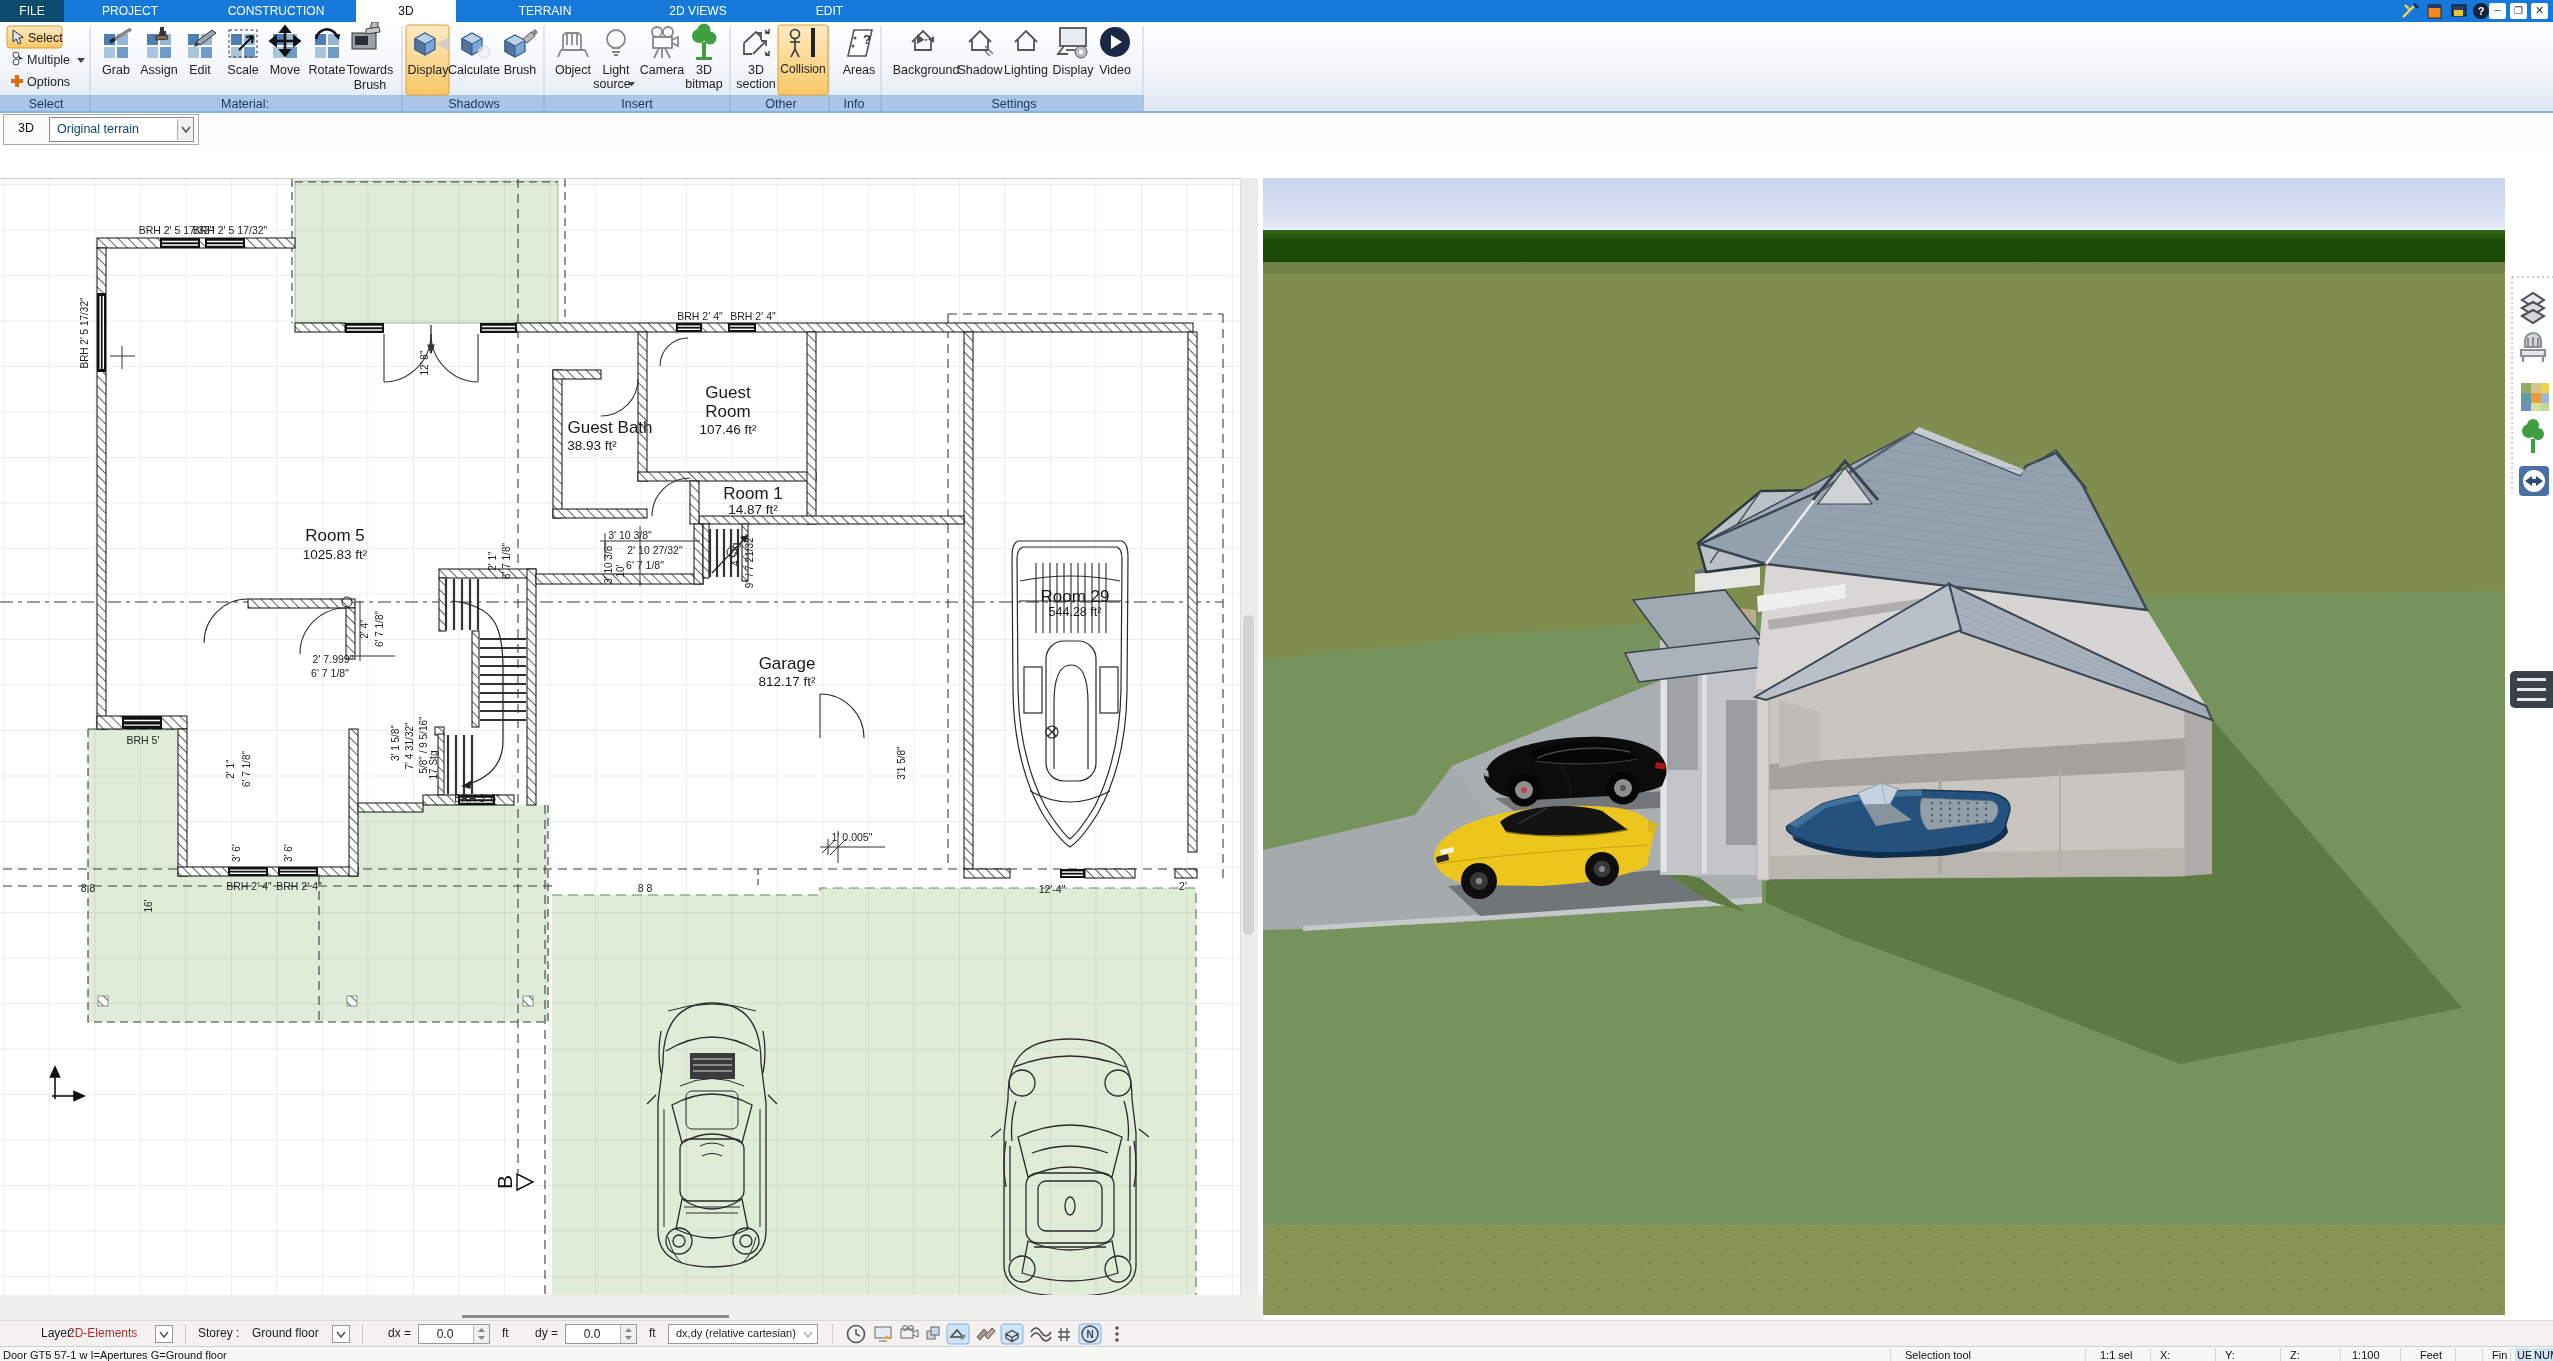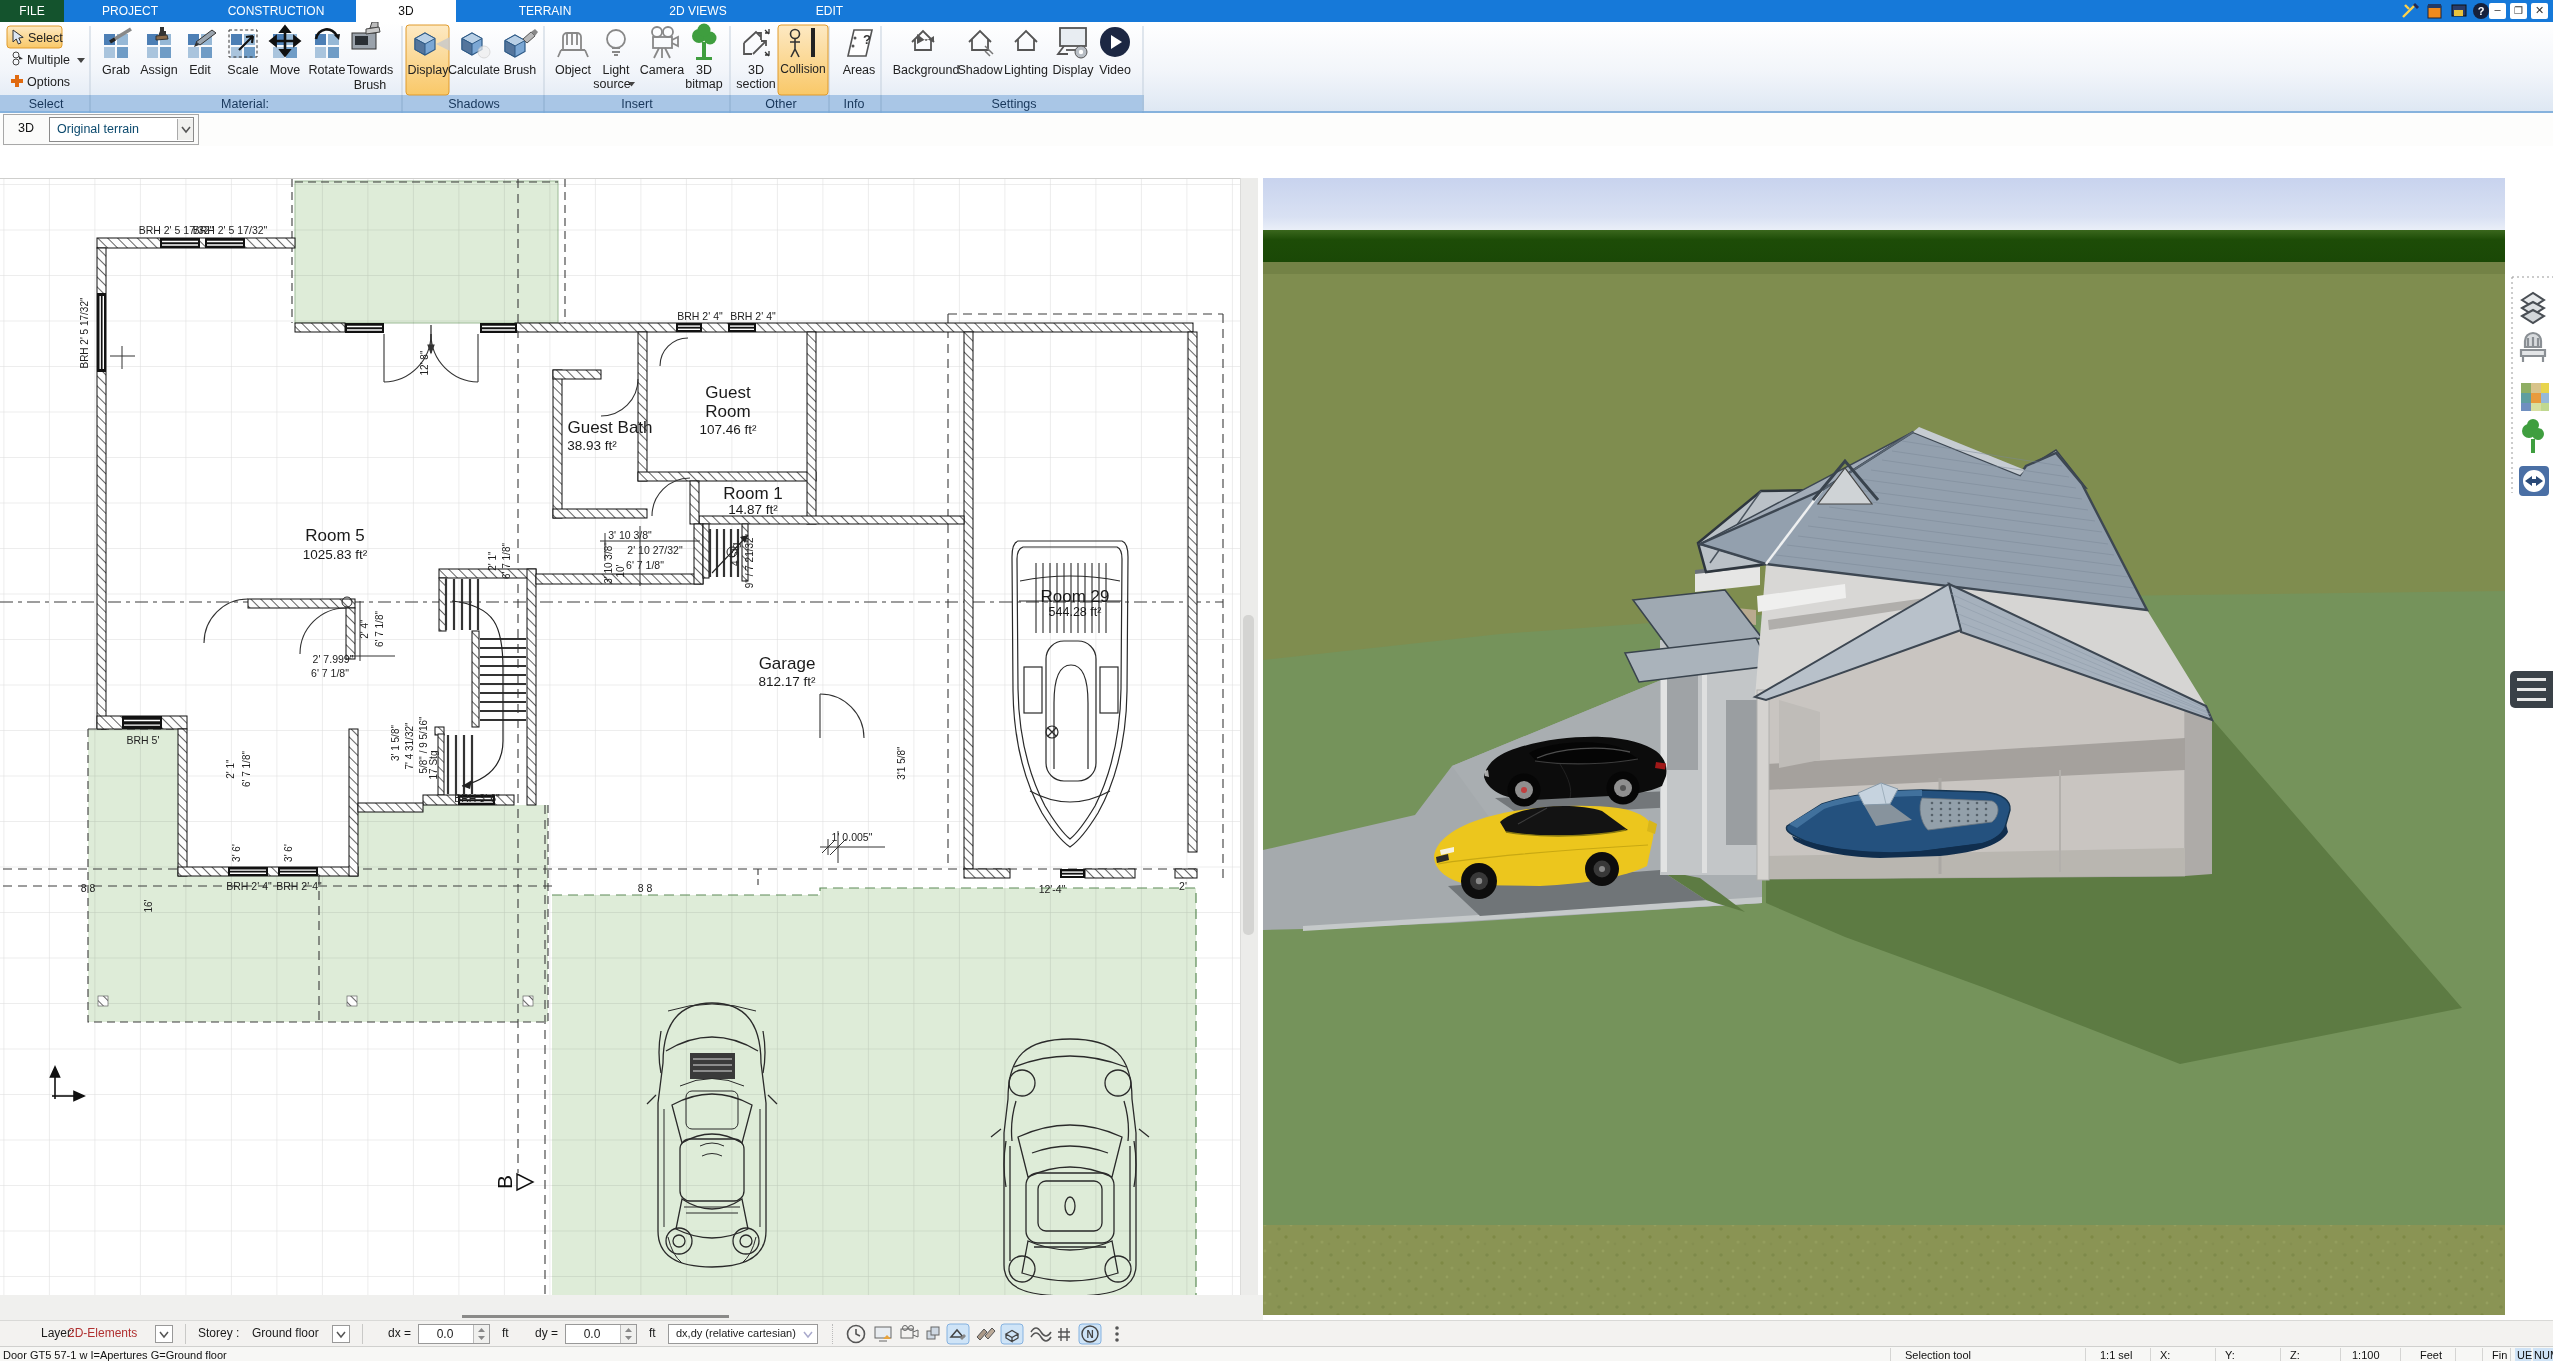--- a/index.html
+++ b/index.html
@@ -13,21 +13,21 @@
 #planscroll{left:0;top:1295px;width:1263px;height:25px;background:#f0f0ee;}
 #bottombar{left:0;top:1320px;width:2553px;height:26px;background:#f3f2f0;border-top:1px solid #d9d9d7;font-size:12px;color:#1a1a1a;}
 #statusbar{left:0;top:1346px;width:2553px;height:15px;background:#f7f7f5;border-top:1px solid #d0d0ce;font-size:11px;color:#111;}
 .bi{position:absolute;top:4px;height:17px;line-height:17px;}
 .sep{position:absolute;top:3px;width:1px;height:20px;background:#c9c9c7;}
 #hamburger{left:2510px;top:671px;width:43px;height:37px;background:#3a4148;border-radius:5px 0 0 5px;}
 #hamburger div{margin:7px 7px 0 7px;height:3px;background:#e8e8e8;}
 </style></head><body>
 <div id="app">
 <div id="titlebar" class="abs">
-<div class="tab" style="left:0;width:64px;background:#14532d;">FILE</div>
+<div class="tab" style="left:0;width:64px;background:#0c4a6e;">FILE</div>
 <div class="tab" style="left:64px;width:132px;">PROJECT</div>
 <div class="tab" style="left:196px;width:160px;">CONSTRUCTION</div>
 <div class="tab" style="left:356px;width:100px;background:#fff;color:#111;">3D</div>
 <div class="tab" style="left:453px;width:161px;padding-left:23px;">TERRAIN</div>
 <div class="tab" style="left:617px;width:162px;">2D VIEWS</div>
 <div class="tab" style="left:779px;width:101px;">EDIT</div>
 <svg class="abs" style="left:2400px;top:1px;" width="100" height="20" viewBox="0 0 100 20">
 <g stroke="#ffd24a" stroke-width="2.4" fill="none">
           <path d="M3 16 L15 4"></path>
           <path d="M5 4 l4 4"></path>

